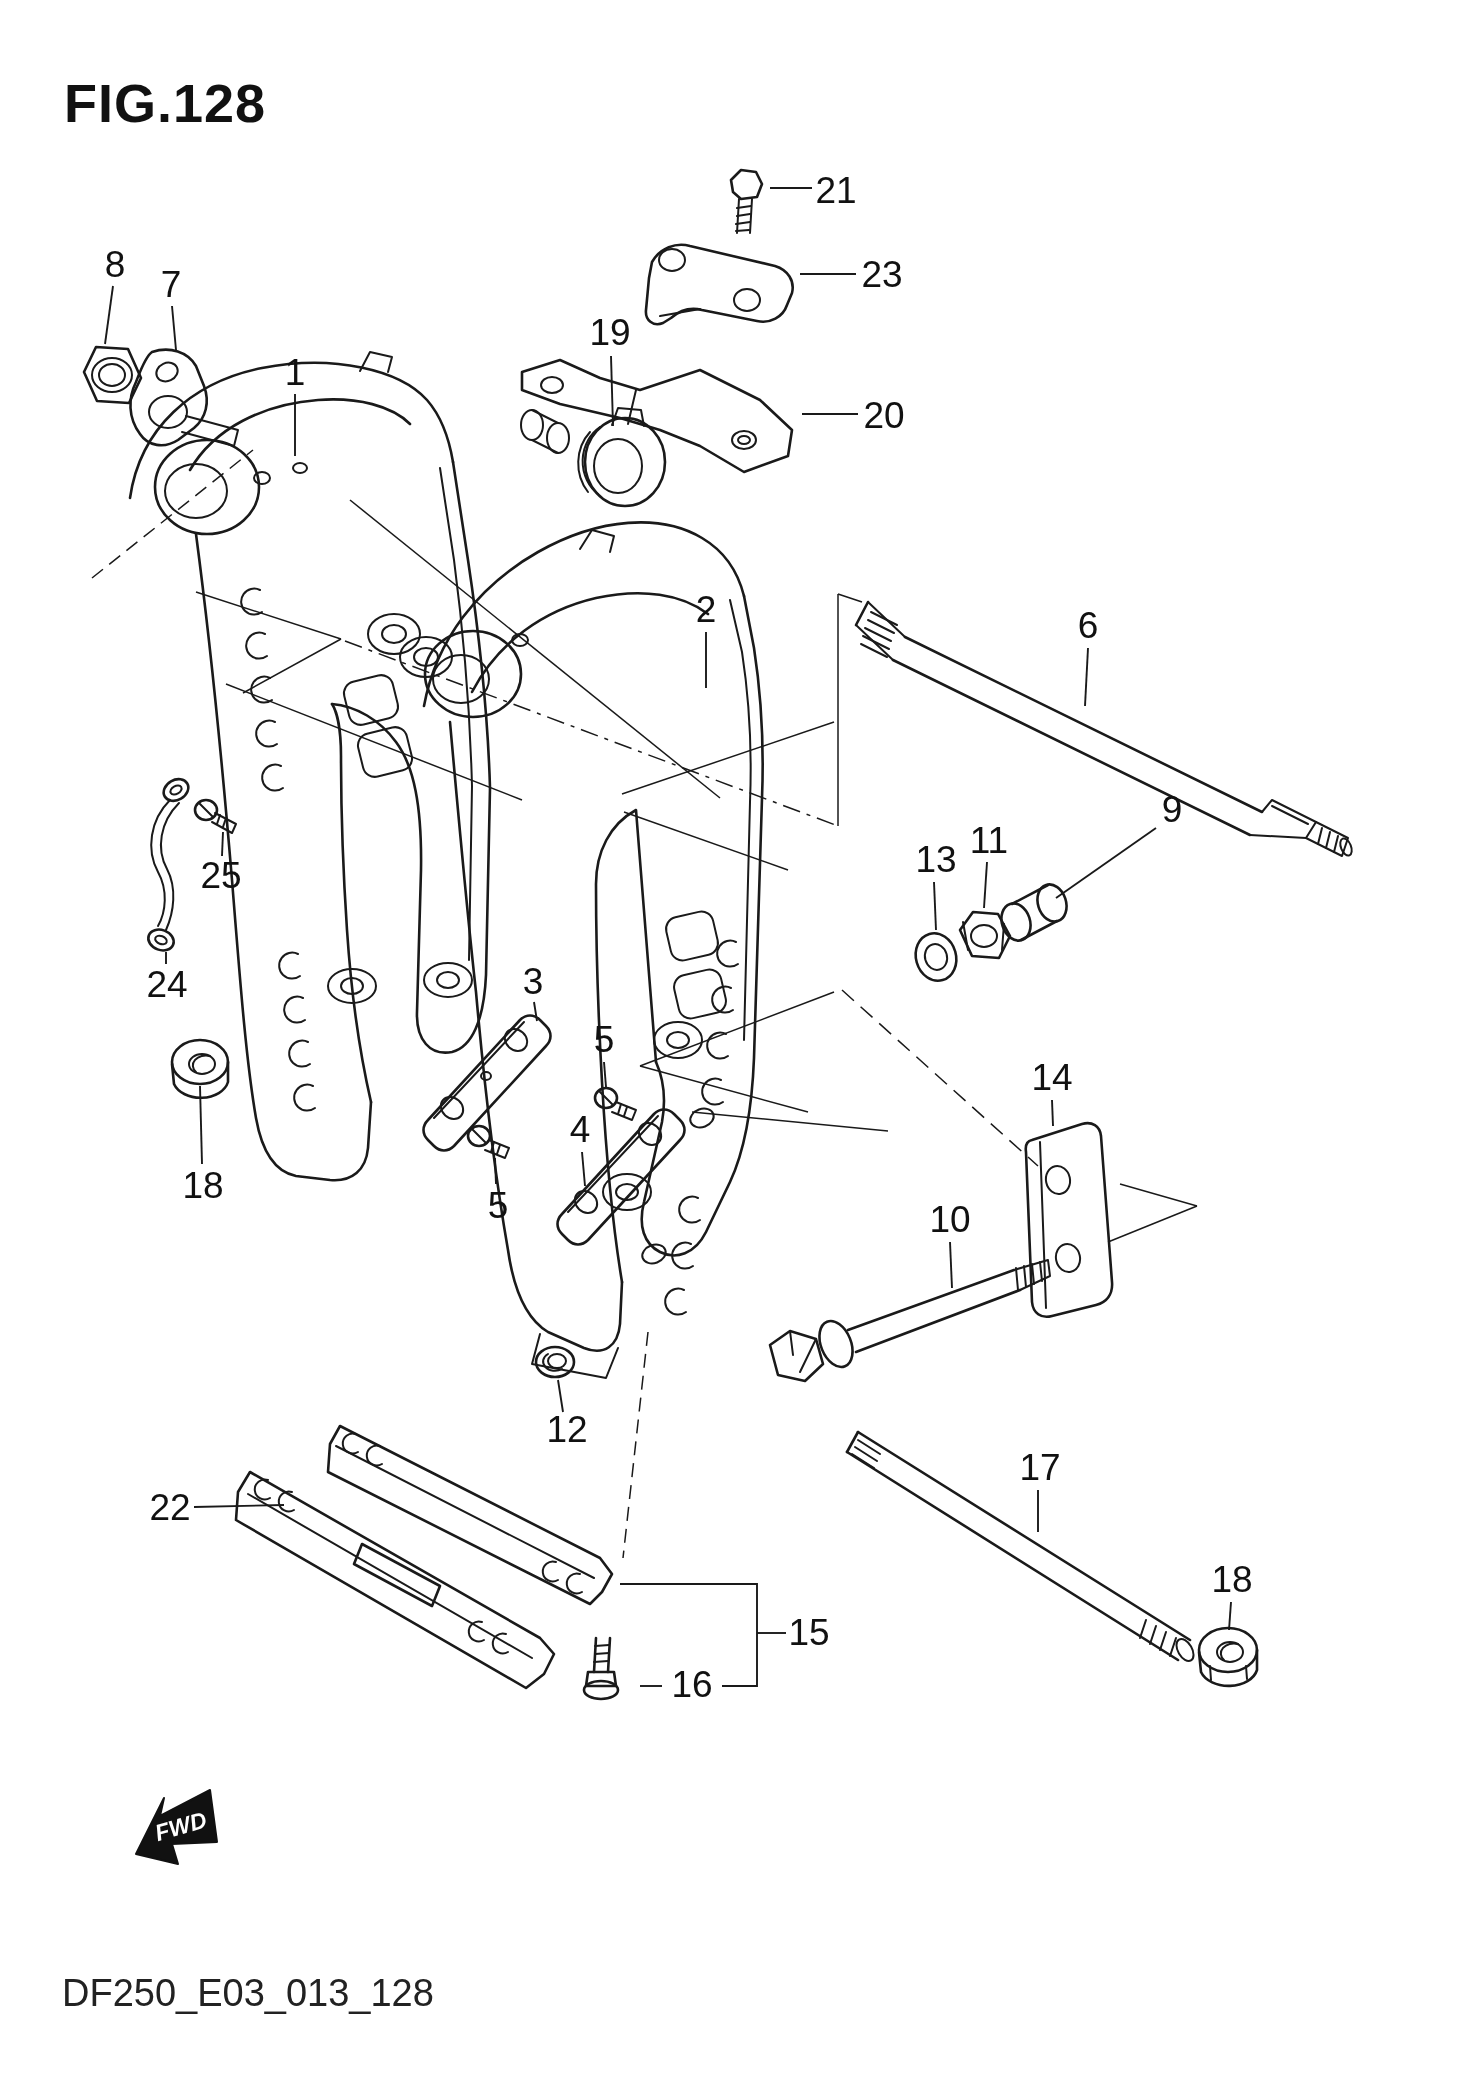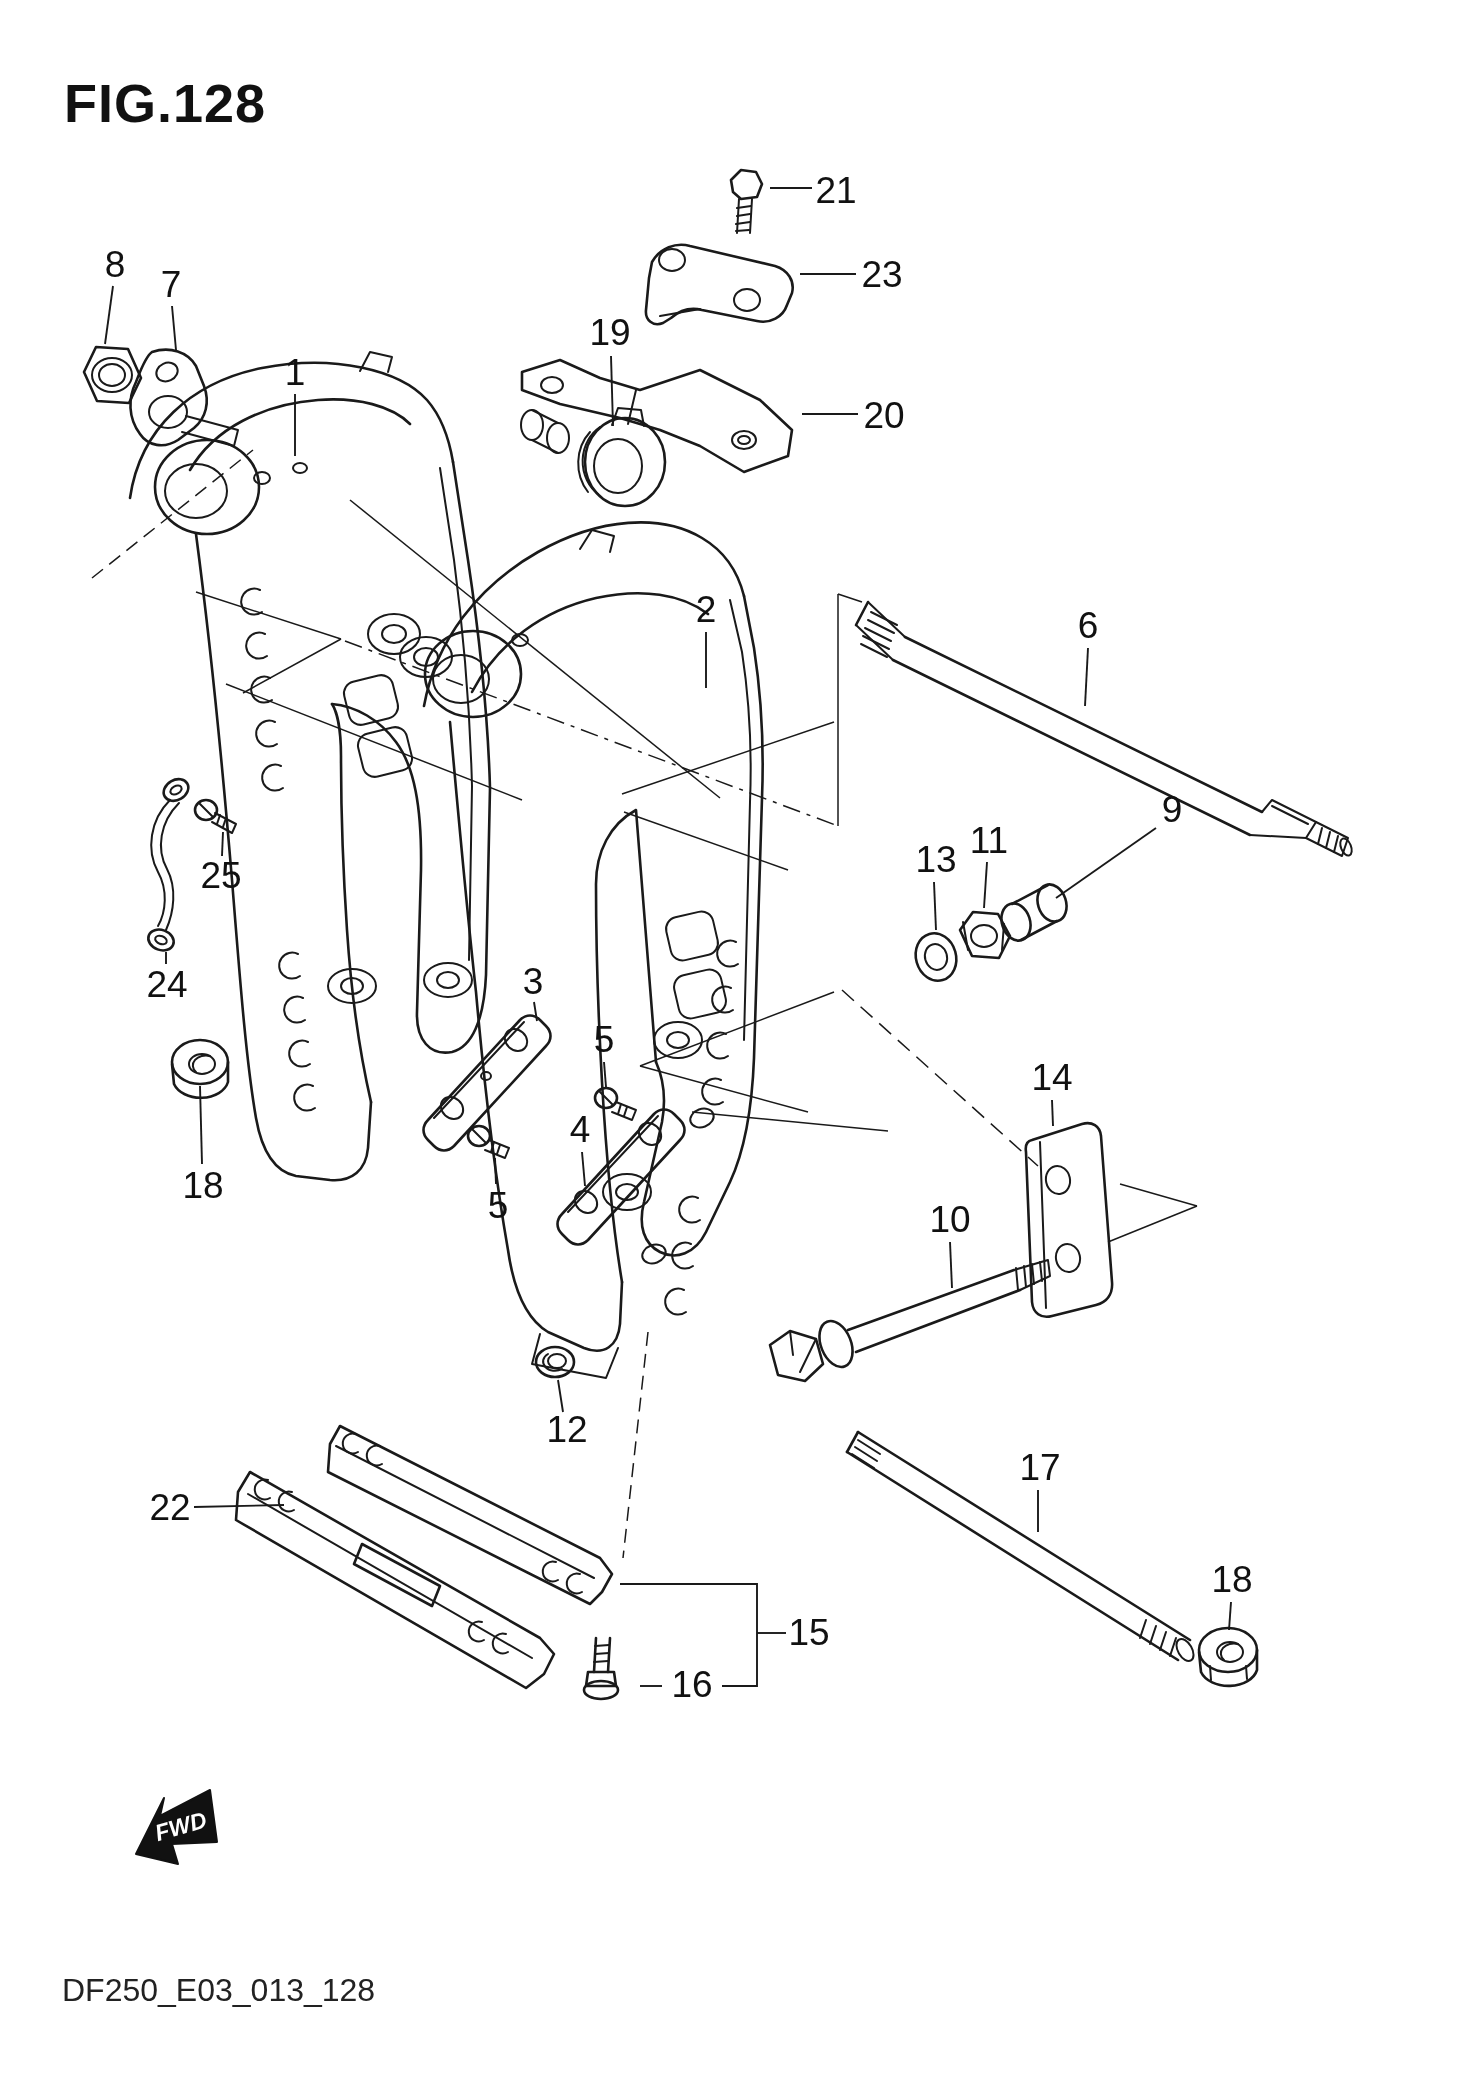--- a/index.html
+++ b/index.html
@@ -12,21 +12,21 @@
     overflow:hidden;
   }
   svg{position:absolute;left:0;top:0;}
   .fig-title{
     position:absolute;left:64px;top:72px;
     font-size:54px;font-weight:bold;color:#111;
     letter-spacing:1px;
   }
   .footer{
     position:absolute;left:62px;top:1972px;
-    font-size:32px;color:#222;line-height:1.15;
+    font-size:38px;color:#222;line-height:1.15;
   }
   .footer .code{display:block;}
   .footer .caption{display:block;}
   
   .part{stroke:#1a1a1a;stroke-width:2.6;fill:none;stroke-linecap:round;stroke-linejoin:round;}
   .detail{stroke:#1a1a1a;stroke-width:2;fill:none;stroke-linecap:round;stroke-linejoin:round;}
   .leader{stroke:#1a1a1a;stroke-width:1.9;fill:none;}
   .constr{stroke:#1a1a1a;stroke-width:1.5;fill:none;}
   .callout{font-family:"Liberation Sans",sans-serif;font-size:37px;fill:#111;}
   .fwdtxt{font-family:"Liberation Sans",sans-serif;font-size:23px;font-weight:bold;font-style:italic;fill:#ffffff;}

